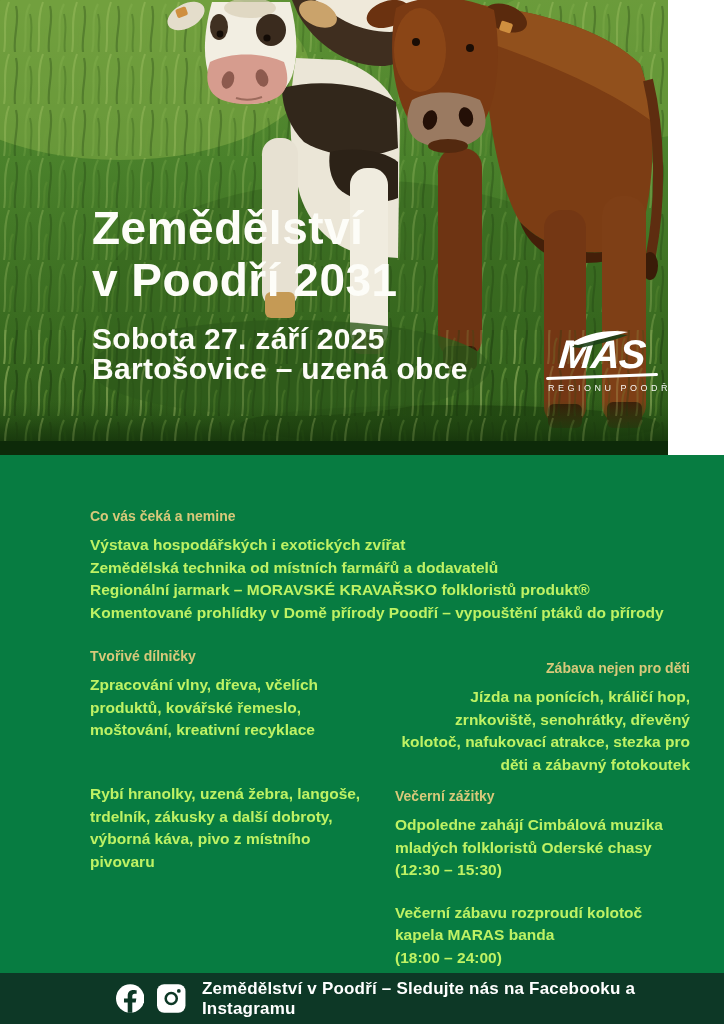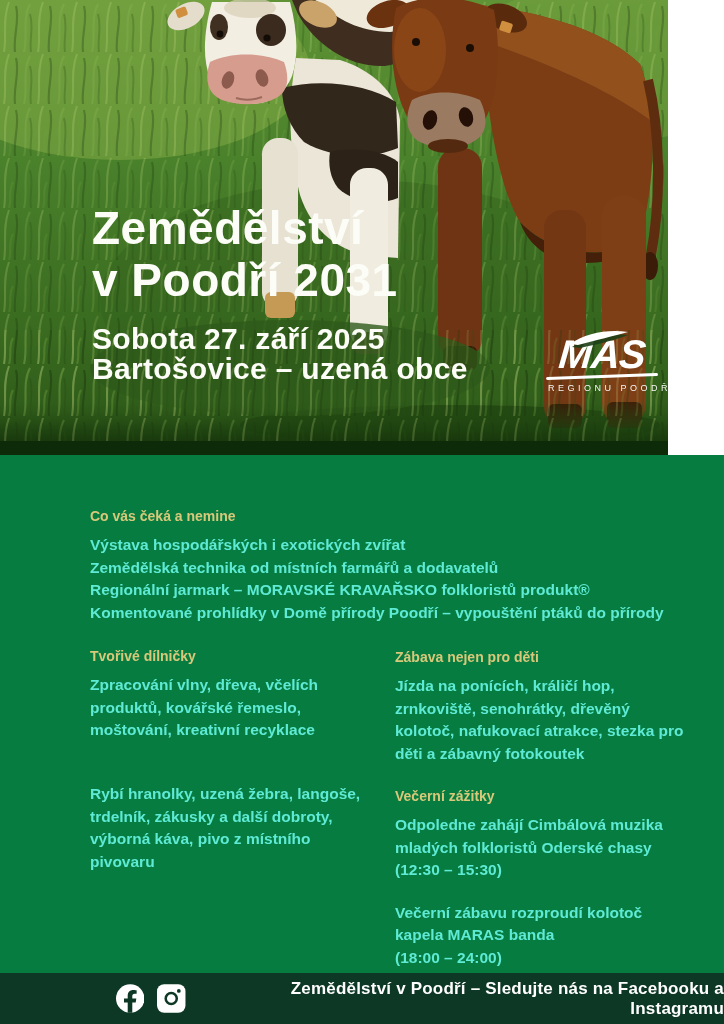--- a/index.html
+++ b/index.html
@@ -22,33 +22,33 @@
               letter-spacing:-1px; transform:skewX(-5deg); }
   .mas-swoosh { position:absolute; left:24px; top:-5px; width:60px; height:22px; }
   .mas-rule { height:3px; background:#fff; margin-top:1px; transform:rotate(-2deg); border-radius:2px; }
   .mas-region { font-size:9px; font-weight:normal; letter-spacing:3.5px; margin-top:5px;
                 white-space:nowrap; text-indent:2px; opacity:0.95; }
 
   
   .content { position:absolute; left:0; top:455px; width:724px; height:518px; background:#077C41; }
   .sec { position:absolute; color:#fff; }
   .sec h2 { color:#D8C97A; font-size:14px; line-height:26px; font-weight:bold; margin:0 0 5px 0; }
-  .body-txt { font-size:15.5px; line-height:22.5px; font-weight:bold; color:#5eead4; }
+  .body-txt { font-size:15.5px; line-height:22.5px; font-weight:bold; color:#bef264; }
   .nowrap-line { white-space:nowrap; }
 
   .sec-expect    { left:90px;  top:48px;  width:624px; }
   .sec-workshops { left:90px;  top:188px; width:285px; }
-  .sec-kids      { left:395px; top:189px; width:295px; }
+  .sec-kids      { left:395px; top:200px; width:295px;text-align:right; }
   .sec-food      { left:90px;  top:328px; width:285px; }
   .sec-music     { left:395px; top:328px; width:295px; }
   .music-event2  { margin-top:20px; }
 
   
   .footer { position:absolute; left:0; top:973px; width:724px; height:51px; background:#0D3826;
-            display:flex; align-items:center; padding-left:116px;text-align:right; }
+            display:flex; align-items:center; padding-left:116px; }
   .footer .icon { width:29px; height:29px; display:block; }
   .footer .icon + .icon { margin-left:13px; }
   .footer-text { margin-left:16px; color:#fff; font-weight:bold; font-size:17px; letter-spacing:0.2px; }
 </style>
 </head>
 <body>
 
 <div class="poster">
 
   <div class="hero">

